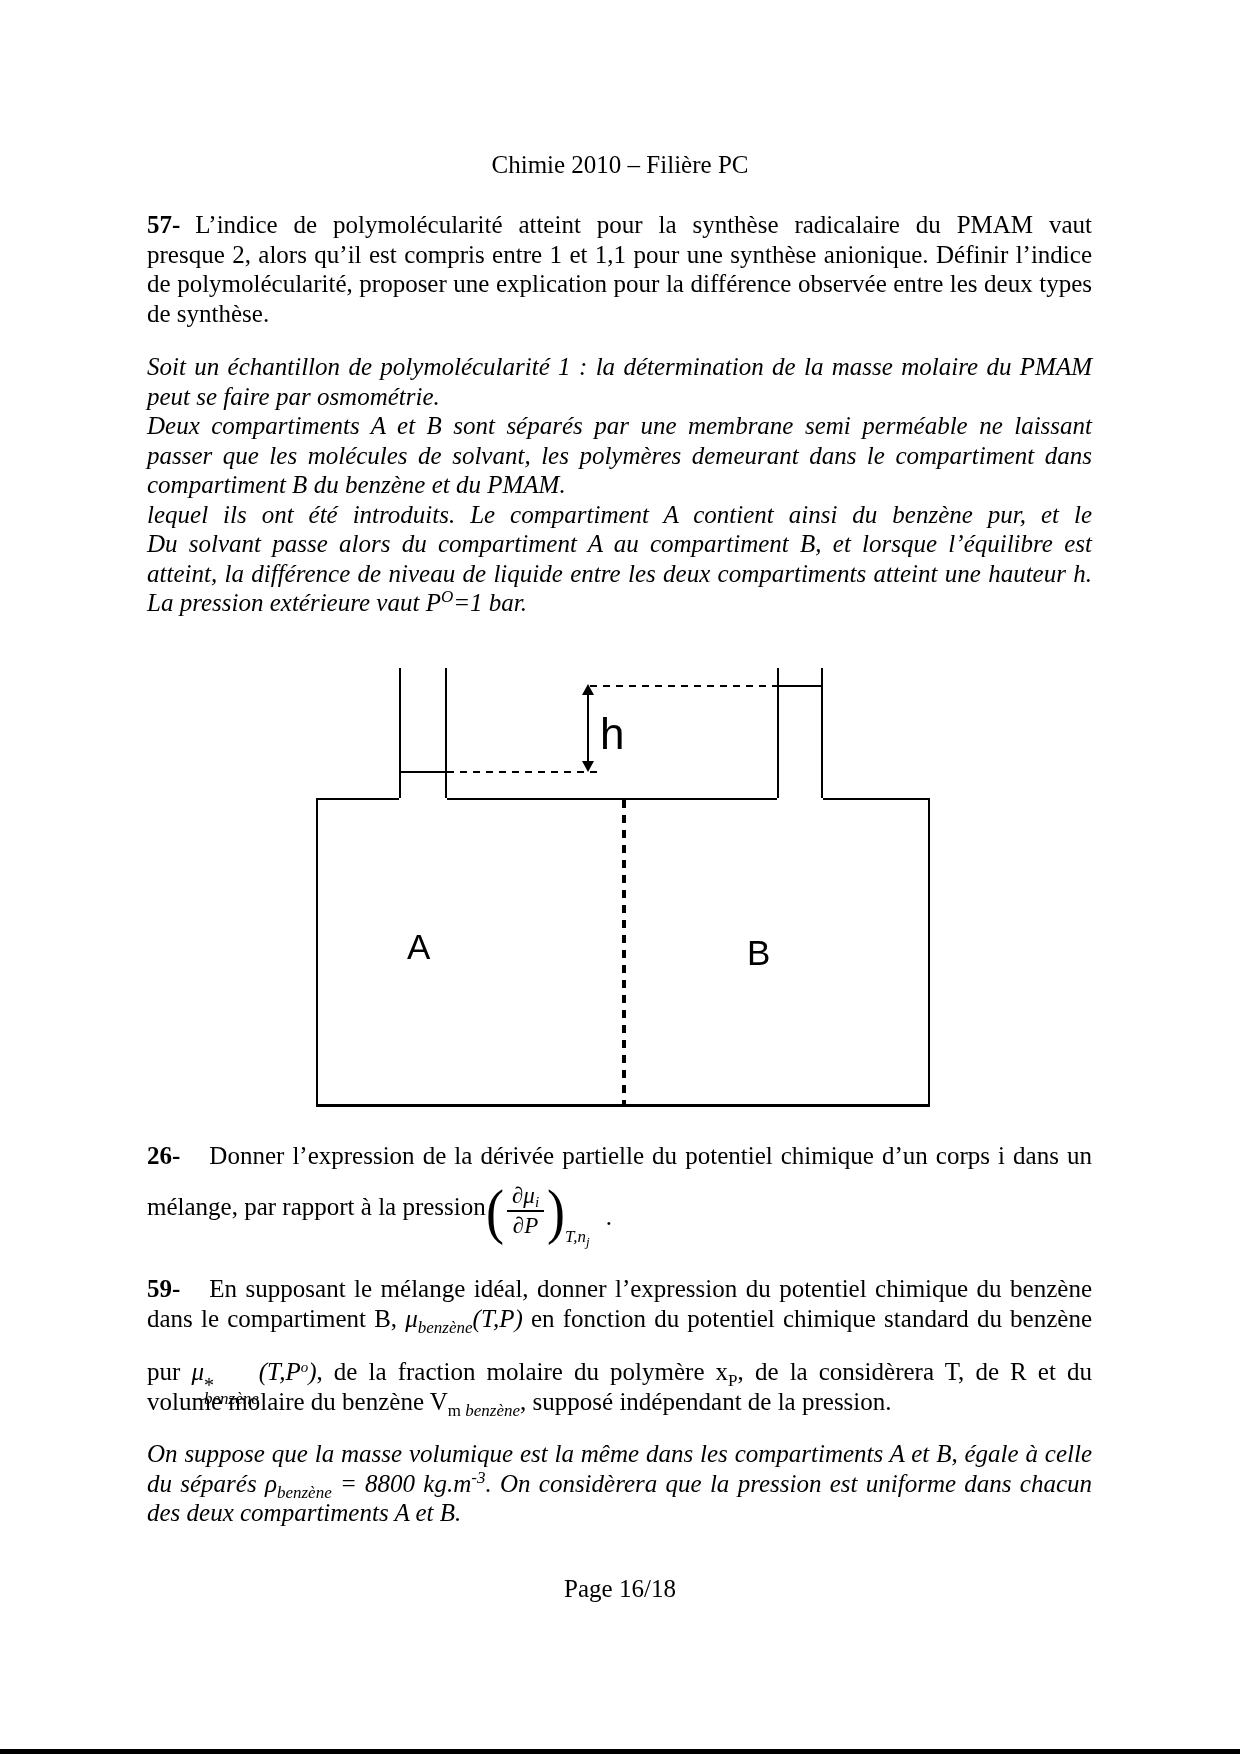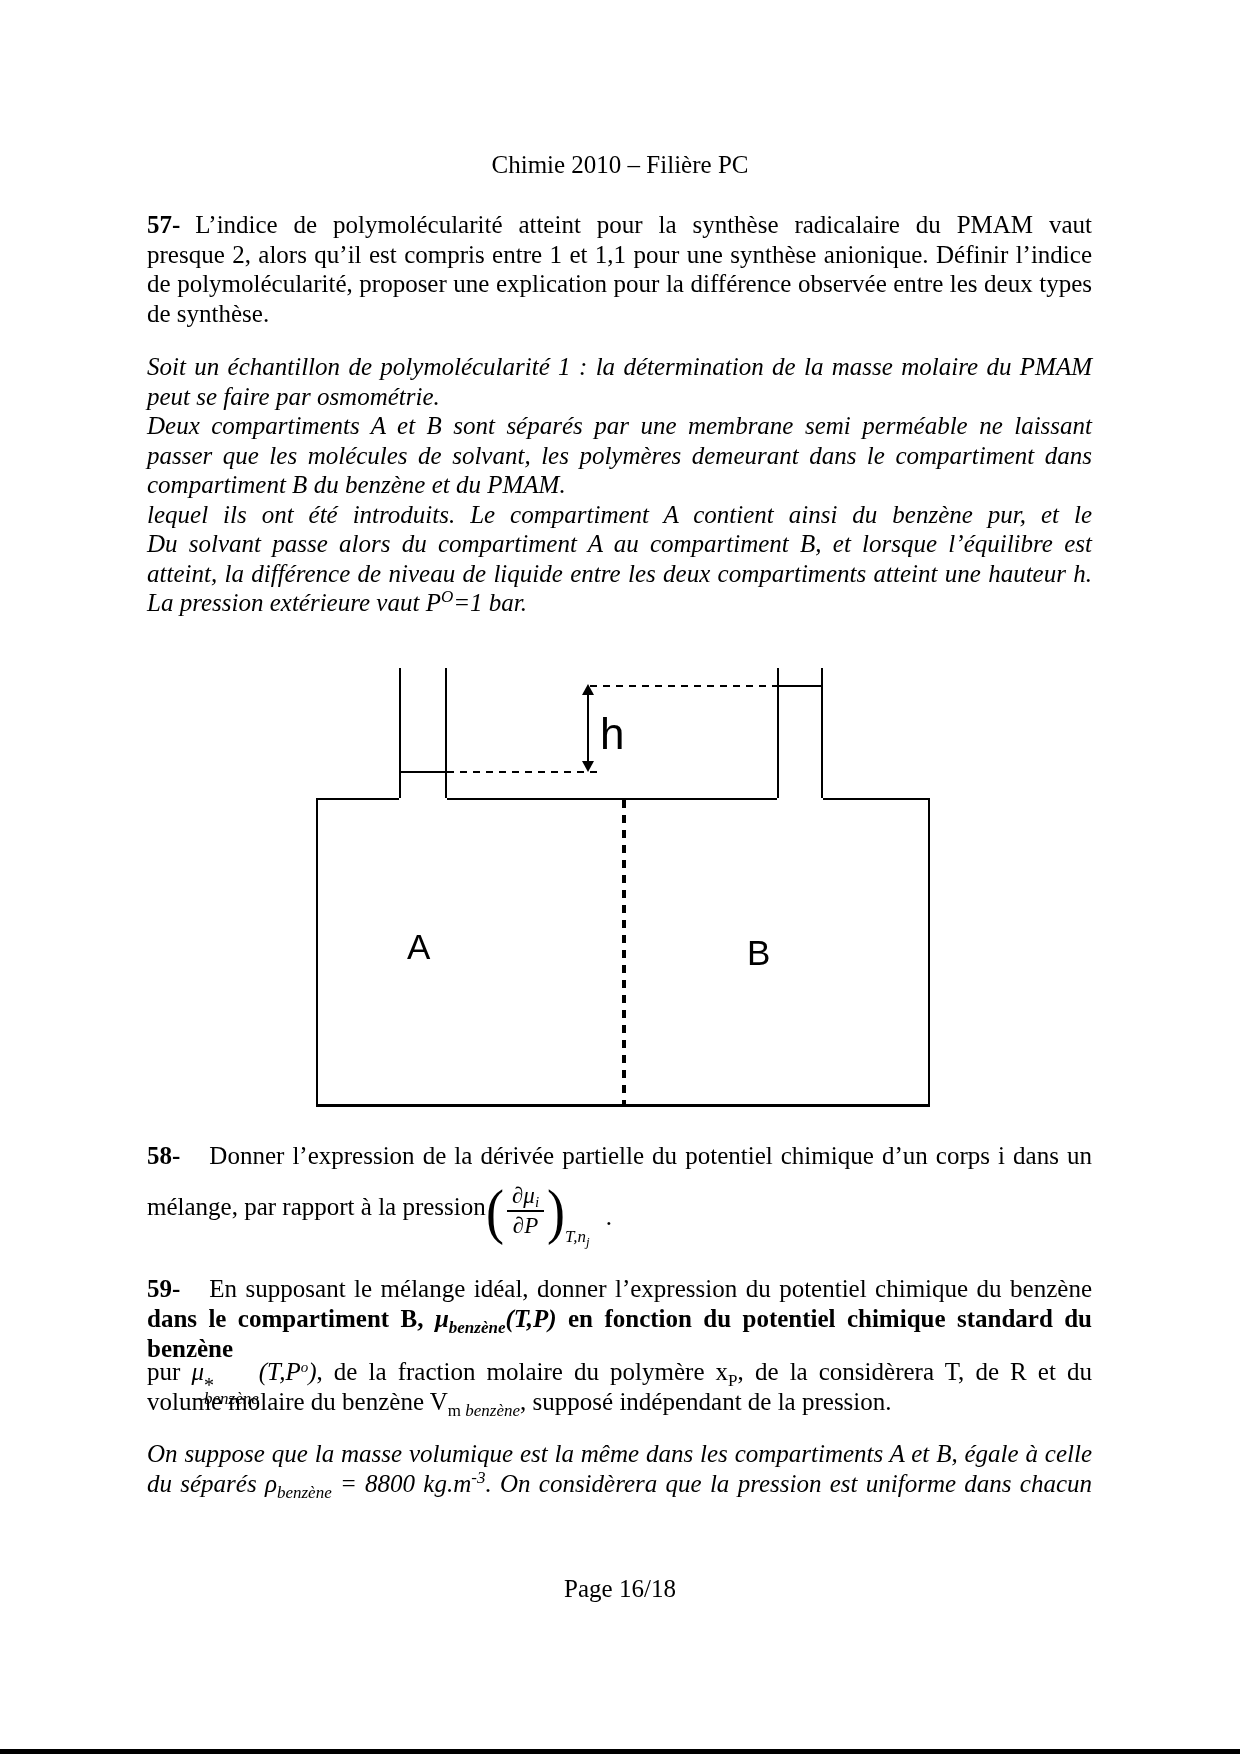--- a/index.html
+++ b/index.html
@@ -99,55 +99,56 @@
     <div class="hline" style="left:447px;top:798px;width:330px;"></div>
     <div class="hline" style="left:823px;top:798px;width:107px;"></div>
 
     <div class="membrane" style="left:622px;top:800px;height:305px;"></div>
 
     <div class="diaglabel" style="left:407px;top:929px;font-size:35px;">A</div>
     <div class="diaglabel" style="left:747px;top:935px;font-size:35px;">B</div>
   </div>
 
   <div class="txtblock" style="top:1141px;">
-    <div class="line just"><span class="qnum">58-</span><span class="tabB"></span><span>Donner l’expression de la dérivée partielle du potentiel chimique d’un corps i dans un</span></div>
+    <div class="line just"><span class="qnum">26-</span><span class="tabB"></span><span>Donner l’expression de la dérivée partielle du potentiel chimique d’un corps i dans un</span></div>
   </div>
   <div class="txtblock" style="top:1192px;">
     <div class="line">mélange, par rapport à la pression</div>
   </div>
 
   <div class="formula58">
     <span class="bigp">(</span>
     <span class="frac">
       <span class="num"><span>∂μ</span><span class="fr-sub">i</span></span>
       <span class="den">∂P</span>
     </span>
     <span class="bigp">)</span>
     <span class="fsub"><span>T,n</span><span class="fr-sub2">j</span></span>
     <span class="fdot">.</span>
   </div>
 
   <div class="txtblock" style="top:1274px;">
     <div class="line just"><span class="qnum">59-</span><span class="tabB"></span><span>En supposant le mélange idéal, donner l’expression du potentiel chimique du benzène</span></div>
   </div>
-  <div class="txtblock" style="top:1304px;font-weight:bold;">
+  <div class="txtblock" style="top:1304px;">
     <div class="line just"><span>dans le compartiment B, </span><span class="mit">μ</span><span class="sb"><i>benzène</i></span><span class="mit">(T,P)</span><span> en fonction du potentiel chimique standard du benzène</span></div>
   </div>
   <div class="txtblock" style="top:1357px;font-family:Liberation Serif, serif;">
     <div class="line just"><span>pur </span><span class="mit">μ</span><span class="stack">
           <span class="stk-sup">*</span>
           <span class="stk-sub">benzène</span>
         </span><span class="mit">(T,P</span><span class="spsmall mit">o</span><span class="mit">)</span><span>, de la fraction molaire du polymère x</span><span class="sb">P</span><span>, de la considèrera T, de R et du</span></div>
   </div>
   <div class="txtblock" style="top:1387px;">
     <div class="line"><span>volume molaire du benzène V</span><span class="sb"><span>m </span><i>benzène</i></span><span>, supposé indépendant de la pression.</span></div>
   </div>
 
   <div class="txtblock it" style="top:1439px;">
     <div class="line just">On suppose que la masse volumique est la même dans les compartiments A et B, égale à celle</div>
     <div class="line just"><span>du séparés </span><span>ρ</span><span class="sb"><i>benzène</i></span><span> = 8800 kg.m</span><span class="sp">-3</span><span>. On considèrera que la pression est uniforme dans chacun</span></div>
+    <div class="line">des deux compartiments A et B.</div>
   </div>
 
   <div class="footerbar" style="top:1574px;">Page 16/18</div>
 
   <div class="scanedge"></div>
 
 </div>
 
 </body></html>

